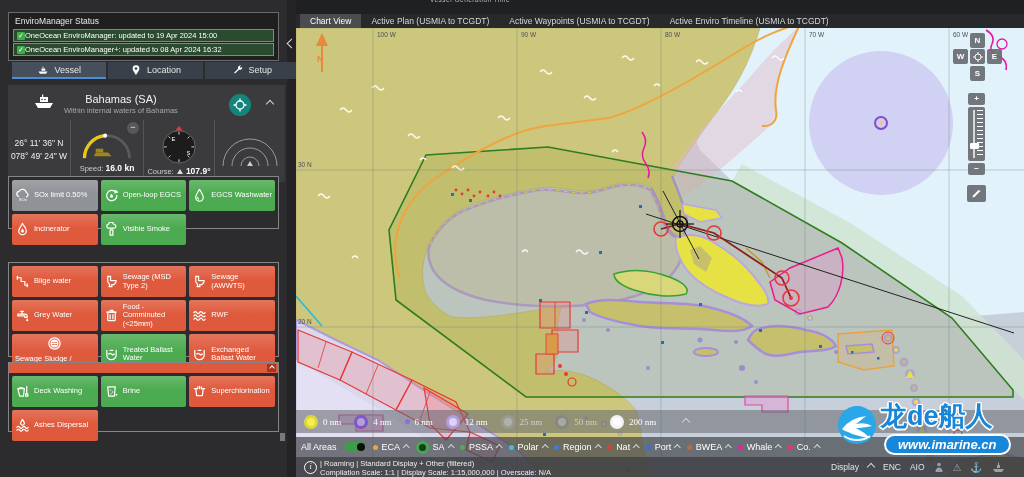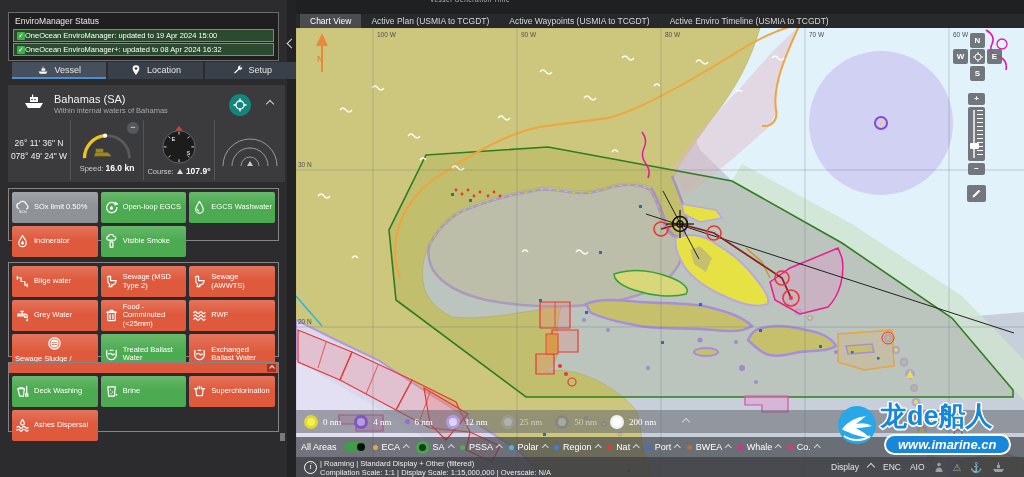--- a/index.html
+++ b/index.html
@@ -122,21 +122,21 @@
       </div>
       <div class="tab">
         <svg viewBox="0 0 16 16">
             <path d="M13.5,3.5a3.2,3.2 0 0 1-4.2,4L4,12.8 2.8,11.6 8.1,6.3a3.2,3.2 0 0 1 4-4.2L10.4,3.8l1.4,1.4Z" fill="#fff"></path>
           </svg>
         <span>Setup</span>
       </div>
     </div>
 
     <div id="vcard">
-      <div style="display:flex;gap:8px;padding:8px 0 0 14px;">
+      <div style="display:flex;gap:8px;padding:8px 0 0 24px;text-align:center;">
         <svg width="24" height="18" viewBox="0 0 24 18">
             <path d="M3,10h18l-3,5H6Z" fill="#fff"></path>
             <rect x="8" y="4" width="8" height="5" fill="#fff"></rect>
             <rect x="10" y="1.5" width="1.2" height="2.5" fill="#fff"></rect>
             <circle cx="10" cy="6.5" r=".8" fill="#3b3b3d"></circle>
             <circle cx="13" cy="6.5" r=".8" fill="#3b3b3d"></circle>
           </svg>
         <div>
           <div class="vtitle">Bahamas (SA)</div>
           <div class="vsub">Within internal waters of Bahamas</div>
@@ -189,21 +189,21 @@
           <svg width="66" height="40" viewBox="0 0 66 40">
             <path d="M6,36 A27,27 0 0 1 60,36" fill="none" stroke="#9a9a9a" stroke-width="1"></path>
             <path d="M15,36 A18,18 0 0 1 51,36" fill="none" stroke="#9a9a9a" stroke-width="1"></path>
             <path d="M24,36 A9,9 0 0 1 42,36" fill="none" stroke="#9a9a9a" stroke-width="1"></path>
             <polygon points="33,31 30,36 36,36" fill="#ccc"></polygon>
           </svg>
         </div>
       </div>
     </div>
 
-    <div class="group" id="g1" style="top:188px;height:53px;">
+    <div class="group" id="g1" style="top:176px;height:53px;">
       <div class="tgrid">
         <div class="tile" style="background-color: rgb(143, 146, 150);">
           <svg class="ticon" viewBox="0 0 16 16">
               <path d="M4,9a2.8,2.8 0 0 1 .5-5.5A4,4 0 0 1 12,4.8 2.5,2.5 0 0 1 12.2,9.6"></path>
               <text x="4" y="13.5" font-size="4.5" class="fw" stroke="none">SOx</text>
             </svg>
           <span>SOx limit 0.50%</span>
         </div>
         <div class="tile" style="background-color: rgb(76, 171, 80);">
           <svg class="ticon" viewBox="0 0 16 16">

